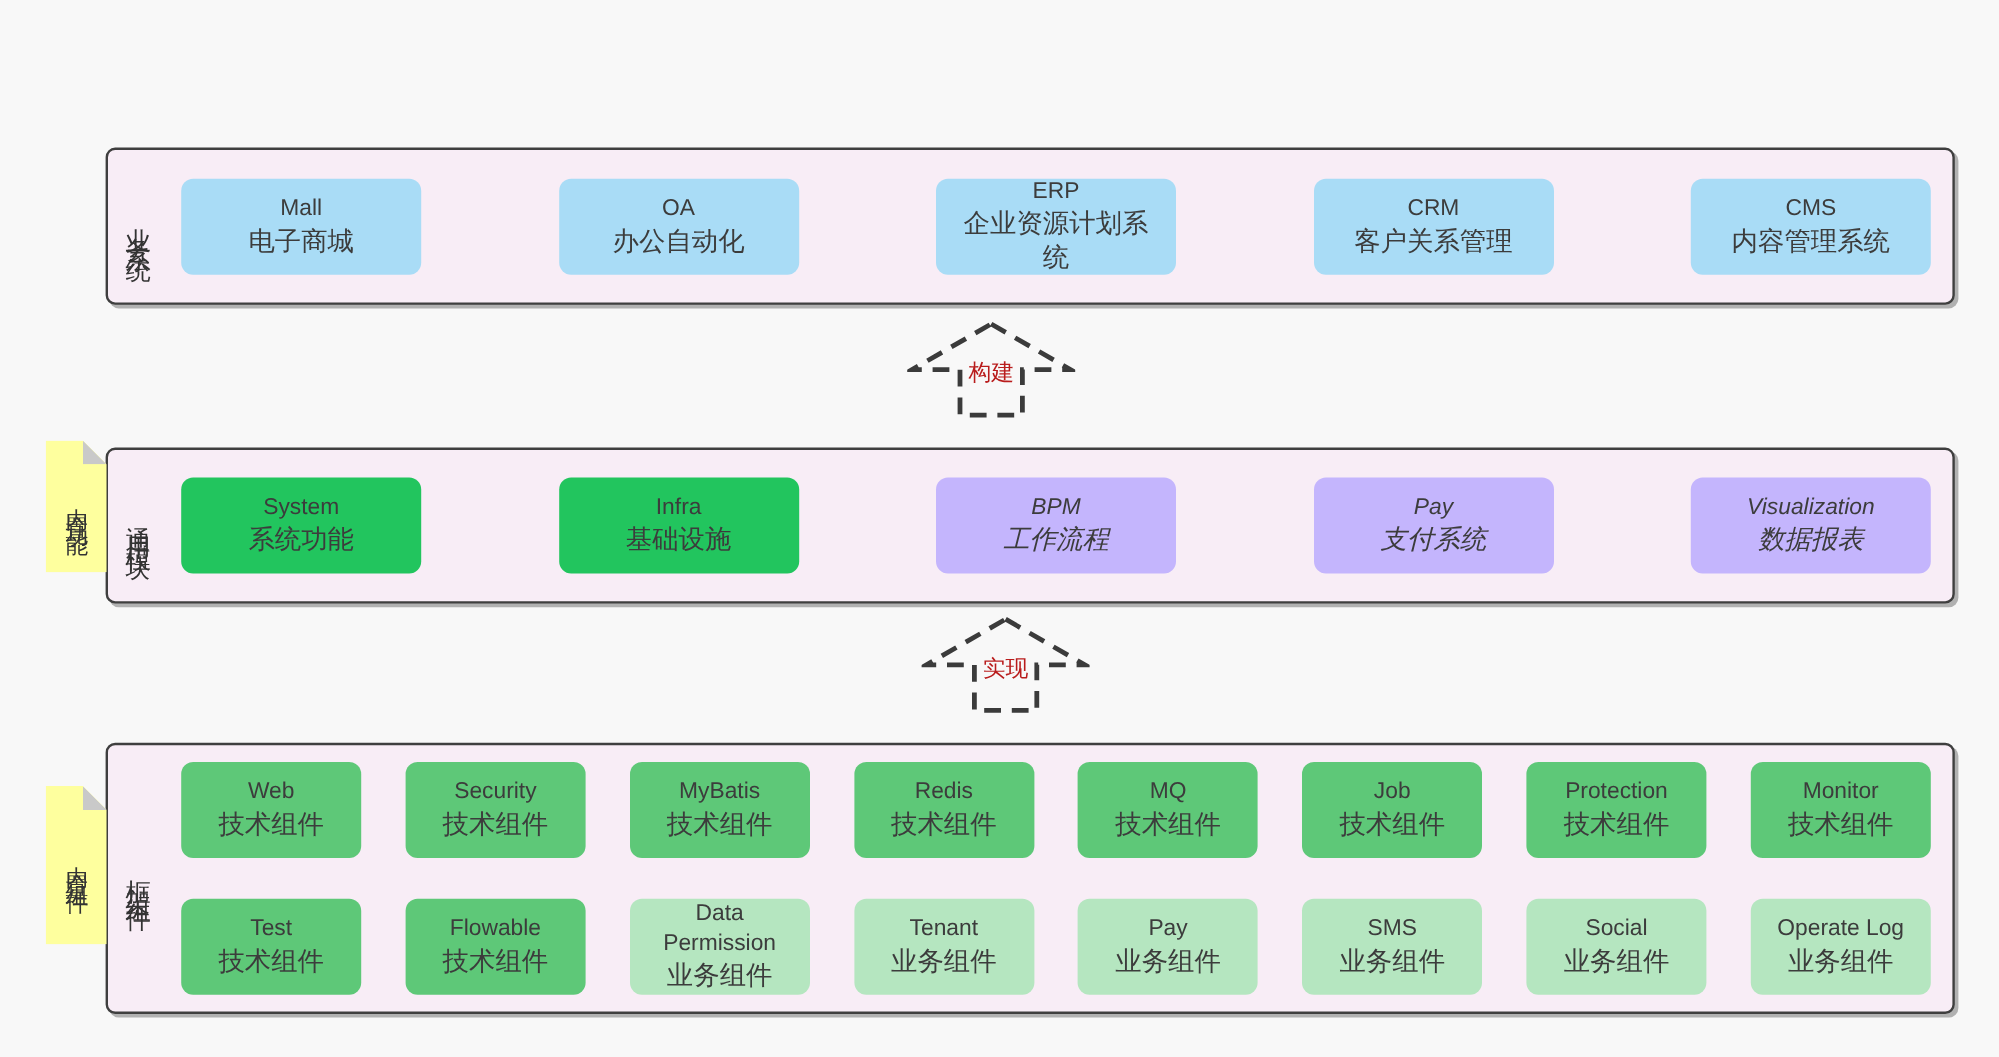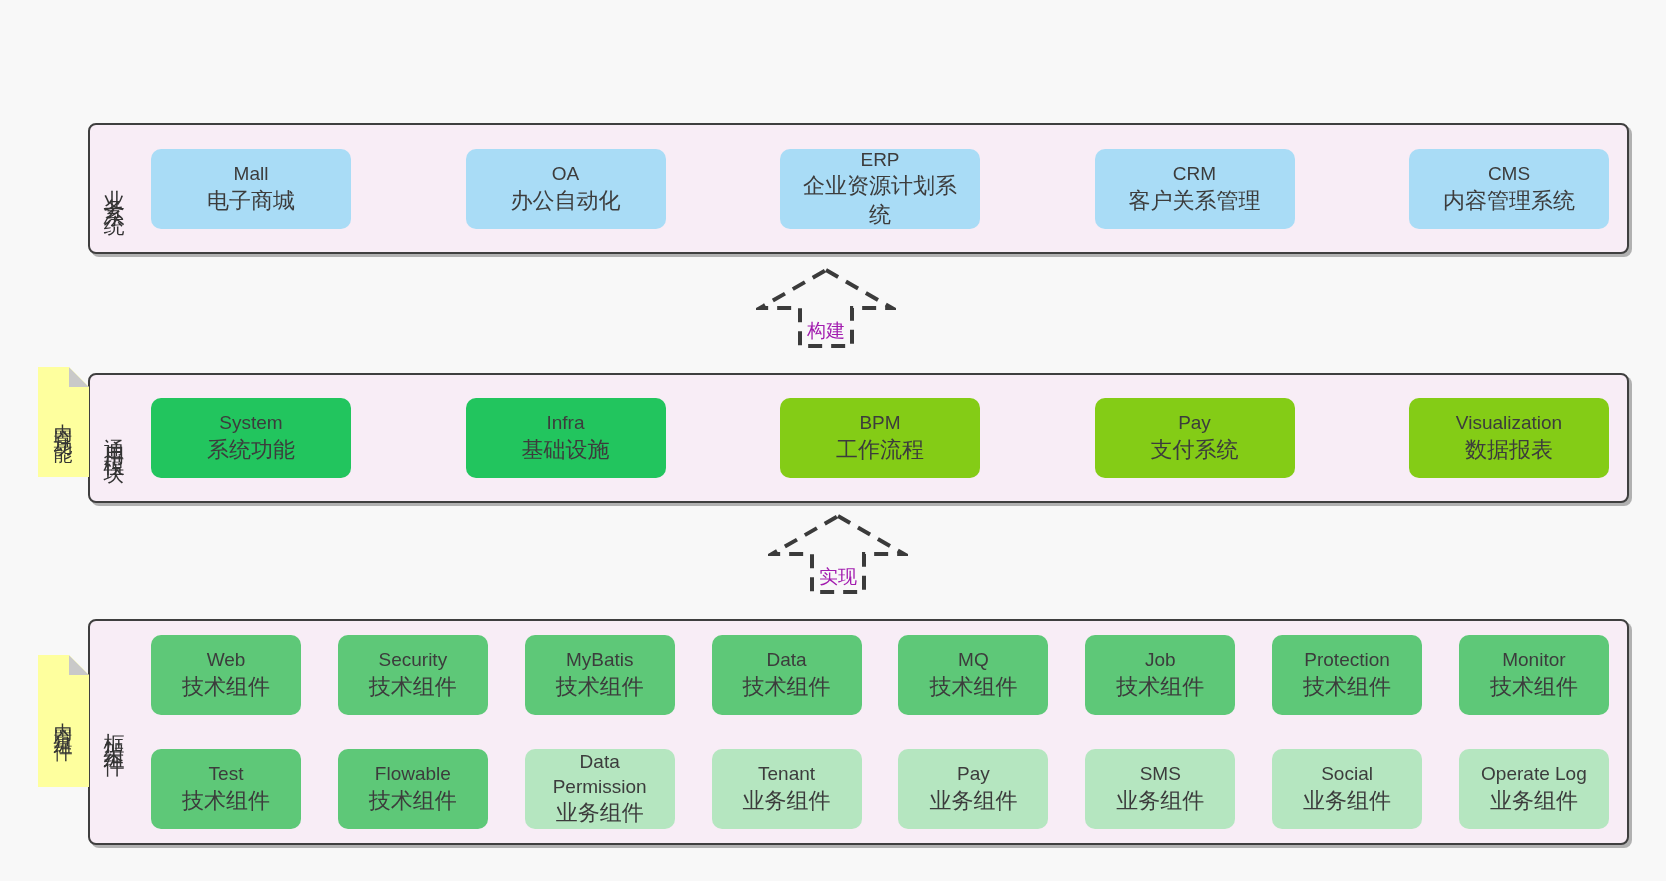--- a/index.html
+++ b/index.html
@@ -36,21 +36,21 @@
   .box{
     box-sizing:border-box;border-radius:10px;padding:4px 19px;
     display:flex;flex-direction:column;justify-content:center;text-align:center;
   }
   .bw{width:200px;height:80px;}
   .bn{width:150px;height:80px;}
   .box .en{font-size:19px;line-height:1.3;}
   .box .cn{font-size:22px;line-height:1.3;}
   .c-blue{background:#a9dcf6;}
   .c-red{background:#22c55e;}
-  .c-pink{background:#84cc16;}
+  .c-pink{background:#c4b5fd;font-style:italic;}
   .c-green{background:#5ec878;}
   .c-lgreen{background:#b5e6c0;}
 
   
   .sticky{
     position:absolute;left:38px;width:51px;background:#feff9e;
     clip-path:polygon(0 0,calc(100% - 20px) 0,100% 20px,100% 100%,0 100%);
     display:flex;z-index:3;
   }
   .sticky .fold{
@@ -59,22 +59,22 @@
   }
   .sticky .stext{
     margin:auto;writing-mode:vertical-rl;text-orientation:upright;
     font-size:19px;letter-spacing:7px;line-height:1;color:#333;white-space:nowrap;
   }
 
   
   .arrow{position:absolute;width:140px;height:84px;}
   .arrow svg{position:absolute;left:0;top:0;width:100%;height:100%;}
   .alabel{
-    position:absolute;left:50%;top:52px;transform:translateX(-50%);
-    background:#f8f8f8;padding:0 3px;font-size:19px;white-space:nowrap;color:#a21caf;
+    position:absolute;left:50%;top:32px;transform:translateX(-50%);
+    background:#f8f8f8;padding:0 3px;font-size:19px;white-space:nowrap;color:#b91c1c;
   }
 </style>
 </head>
 <body>
 
 <div class="canvas">
 
   <section class="panel" style="top:123px;height:131px;">
     <div class="vlabel">业务系统</div>
     <div class="boxes">
@@ -156,21 +156,21 @@
         </div>
         <div class="box bn c-green">
           <div class="en">Security</div>
           <div class="cn">技术组件</div>
         </div>
         <div class="box bn c-green">
           <div class="en">MyBatis</div>
           <div class="cn">技术组件</div>
         </div>
         <div class="box bn c-green">
-          <div class="en">Data</div>
+          <div class="en">Redis</div>
           <div class="cn">技术组件</div>
         </div>
         <div class="box bn c-green">
           <div class="en">MQ</div>
           <div class="cn">技术组件</div>
         </div>
         <div class="box bn c-green">
           <div class="en">Job</div>
           <div class="cn">技术组件</div>
         </div>

